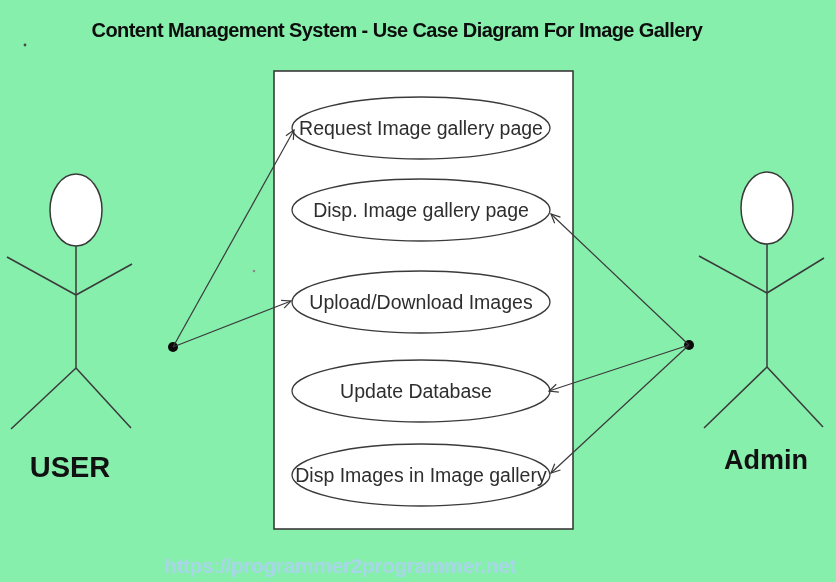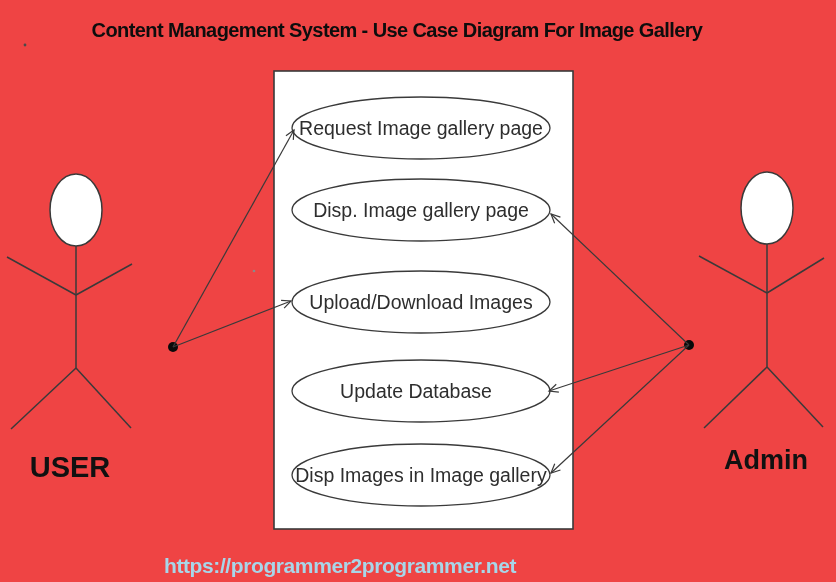--- a/index.html
+++ b/index.html
@@ -5,21 +5,21 @@
   html, body {
     margin: 0;
     padding: 0;
     background: #ffffff;
     font-family: "Liberation Sans", sans-serif;
   }
   .stage {
     position: relative;
     width: 836px;
     height: 582px;
-    background: #ef4444;
+    background: #86efac;
     overflow: hidden;
   }
   svg { display: block; }
   .title-text {
     font-family: "Liberation Sans", sans-serif;
     font-weight: bold;
     font-size: 20px;
     letter-spacing: -0.6px;
     fill: #0d0d0d;
   }

